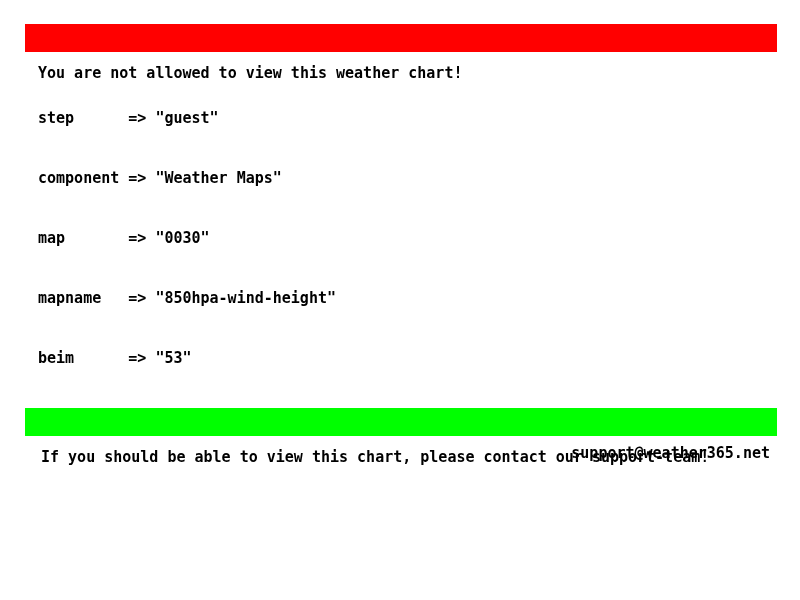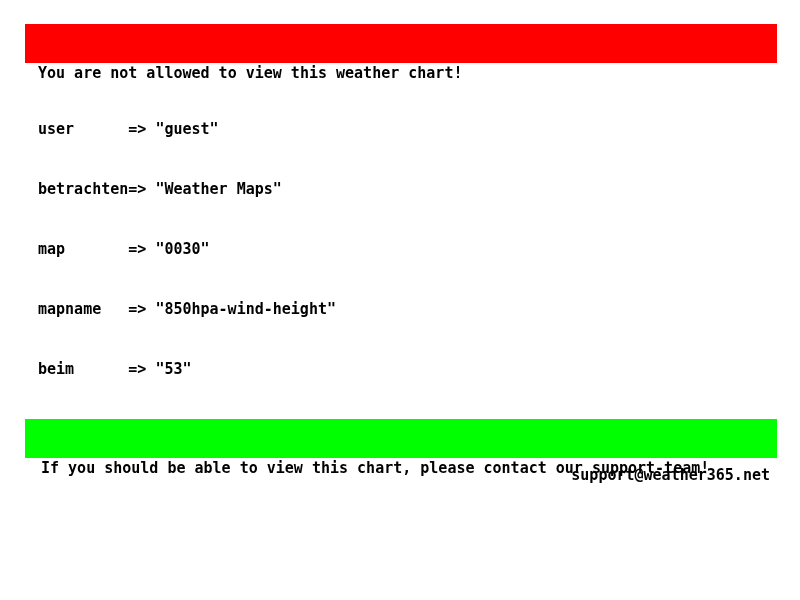--- a/index.html
+++ b/index.html
@@ -18,21 +18,21 @@
     overflow: hidden;
   }
   .content {
     position: absolute;
     left: 25px;
     top: 0;
     width: 752px;
   }
   .banner {
     box-sizing: border-box;
-    height: 39px;
+    height: 28px;
     padding: 2px 0 0 13px;
     line-height: 19px;
     white-space: pre;
   }
   .banner-red {
     margin-top: 24px;
     background: #ff0000;
     color: #000000;
   }
   .banner-green {
@@ -67,22 +67,22 @@
 </head>
 <body>
 
 <div class="content">
 
   <div class="banner banner-red">
     <div>You are not allowed to view this weather chart!</div>
   </div>
 
   <div class="kv-block">
-    <div class="kv-row"><span class="kv-key">user</span><span class="kv-arrow">=&gt;</span><span class="kv-value">"guest"</span></div>
-    <div class="kv-row"><span class="kv-key">betrachten</span><span class="kv-arrow">=&gt;</span><span class="kv-value">"Weather Maps"</span></div>
+    <div class="kv-row"><span class="kv-key">step</span><span class="kv-arrow">=&gt;</span><span class="kv-value">"guest"</span></div>
+    <div class="kv-row"><span class="kv-key">component</span><span class="kv-arrow">=&gt;</span><span class="kv-value">"Weather Maps"</span></div>
     <div class="kv-row"><span class="kv-key">map</span><span class="kv-arrow">=&gt;</span><span class="kv-value">"0030"</span></div>
     <div class="kv-row"><span class="kv-key">mapname</span><span class="kv-arrow">=&gt;</span><span class="kv-value">"850hpa-wind-height"</span></div>
     <div class="kv-row"><span class="kv-key">beim</span><span class="kv-arrow">=&gt;</span><span class="kv-value">"53"</span></div>
   </div>
 
   <div class="banner banner-green">
     <div>If you should be able to view this chart, please contact our support-team!</div>
   </div>
 
   <div class="footer">

